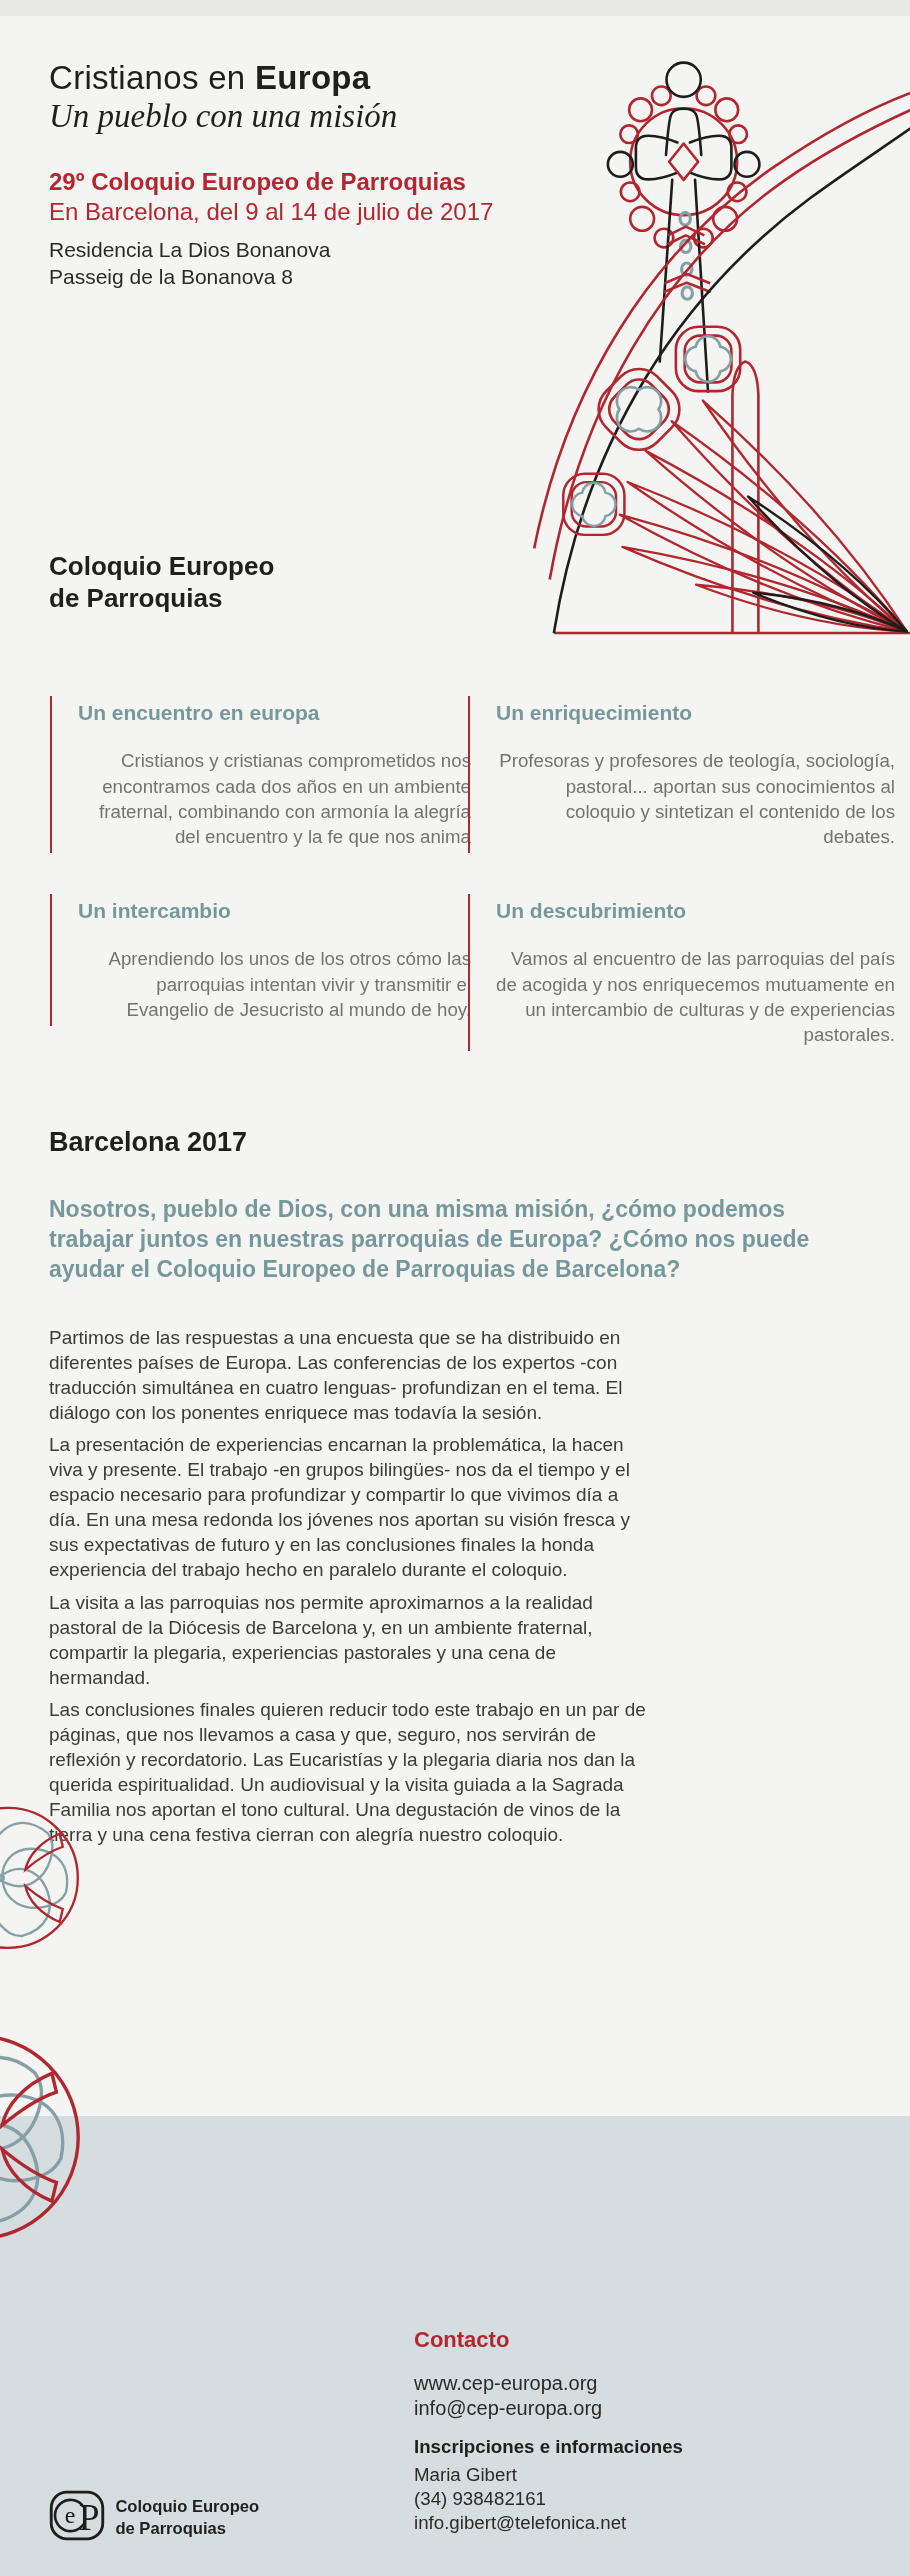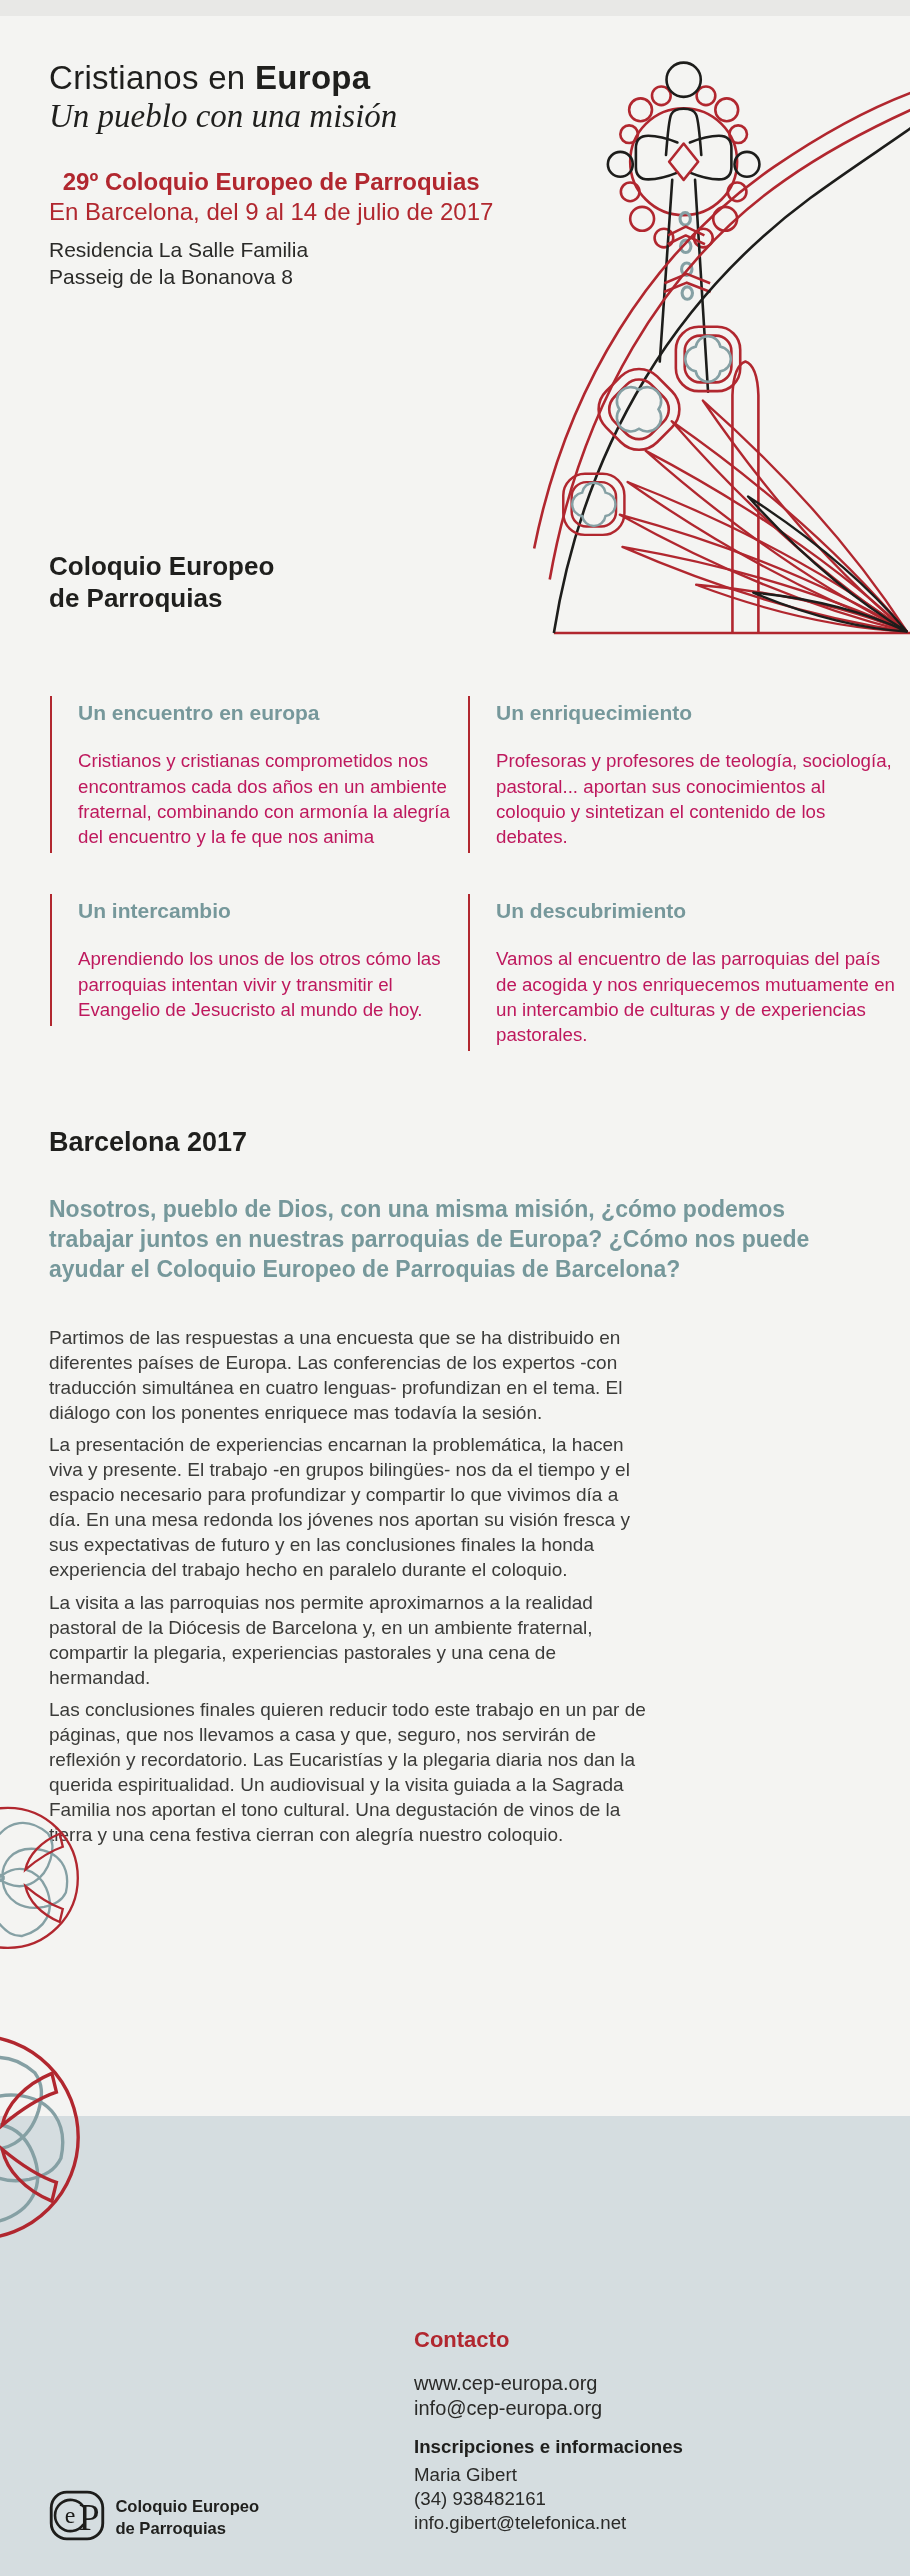--- a/index.html
+++ b/index.html
@@ -12,36 +12,36 @@
     font-family:"Liberation Sans",sans-serif;
     color:#1f1f1d;
     margin-top:16px;
   }
   .abs{position:absolute;}
 
   
   .title{left:49px;top:44px;font-size:33px;line-height:36px;font-weight:500;letter-spacing:0.3px;}
   .title b{font-weight:700;}
   .subtitle{left:49px;top:82px;font-family:"Liberation Serif",serif;font-style:italic;font-size:33px;line-height:37px;font-weight:400;}
-  .event{left:49px;top:151px;font-size:24px;line-height:30px;color:#b1272f;text-align:center;}
+  .event{left:49px;top:151px;font-size:24px;line-height:30px;color:#b1272f;}
   .event .l1{font-weight:700;}
   .event .l2{font-weight:400;}
   .venue{left:49px;top:220px;font-size:21px;line-height:27px;color:#2a2a28;}
 
   
   .section-h{left:49px;top:534px;font-size:26px;line-height:32px;font-weight:700;}
 
   
   .feature{border-left:2.6px solid #b1272f;padding:4.2px 0 3.1px 26px;}
   .f1{left:50px;top:680px;width:393px;}
   .f2{left:468px;top:680px;width:399px;}
   .f3{left:50px;top:878px;width:393px;}
   .f4{left:468px;top:878px;width:399px;}
   .feature h3{margin:0 0 23px 0;font-size:21px;line-height:25px;font-weight:700;color:#76989b;}
-  .feature p{margin:0;font-size:18.7px;line-height:25.4px;color:#be185d;}
+  .feature p{margin:0;font-size:18.7px;line-height:25.4px;color:#737373;text-align:right;}
 
   
   .barc-h{left:49px;top:1111px;font-size:27px;line-height:31px;font-weight:700;}
   .lead{left:49px;top:1178px;width:794px;font-size:23px;line-height:30px;font-weight:700;color:#76989b;}
   .body-text{left:49px;top:1309px;width:597px;}
   .body-text p{margin:0 0 7.3px 0;font-size:19px;line-height:25px;color:#3b3b39;}
 
   
   .band{left:0;top:2100px;width:911px;height:476px;background:#d5dde0;z-index:1;}
   .deco{z-index:2;}
@@ -58,21 +58,21 @@
 
 <div class="page">
 
   <div class="abs title"><span>Cristianos en </span><b>Europa</b></div>
   <div class="abs subtitle">Un pueblo con una misión</div>
   <div class="abs event">
     <div class="l1">29º Coloquio Europeo de Parroquias</div>
     <div class="l2">En Barcelona, del 9 al 14 de julio de 2017</div>
   </div>
   <div class="abs venue">
-    <div>Residencia La Salle Familia</div>
+    <div>Residencia La Dios Bonanova</div>
     <div>Passeig de la Bonanova 8</div>
   </div>
 
   <svg class="abs deco" style="left:530px;top:39px;" width="381" height="582" viewBox="0 0 734 1120">
 
     <g fill="none" stroke="#b1272f" stroke-width="5">
       <circle cx="296" cy="205" r="103"></circle>
       <circle cx="253" cy="78" r="18"></circle>
         <circle cx="339" cy="78" r="18"></circle>
       <circle cx="213" cy="105" r="22"></circle>

